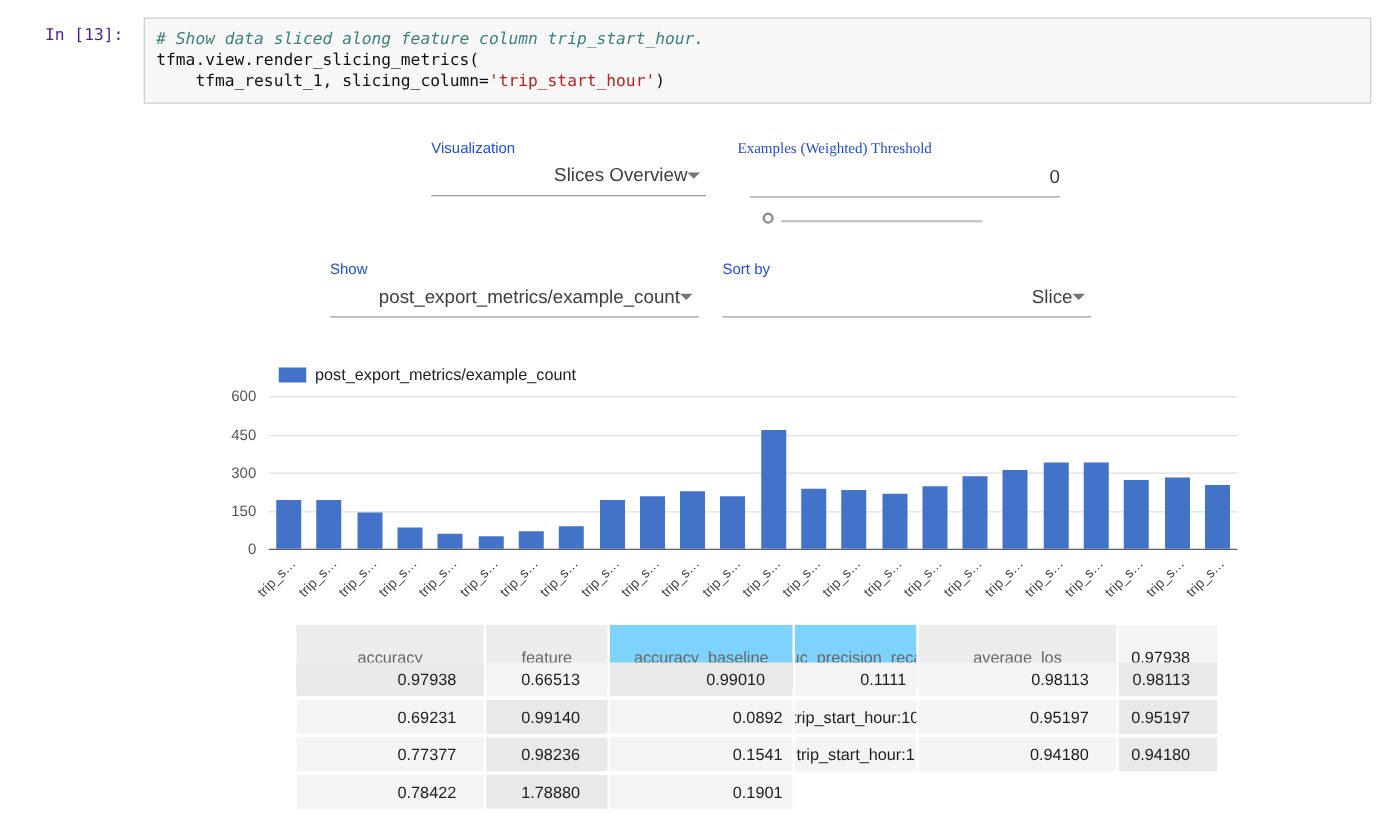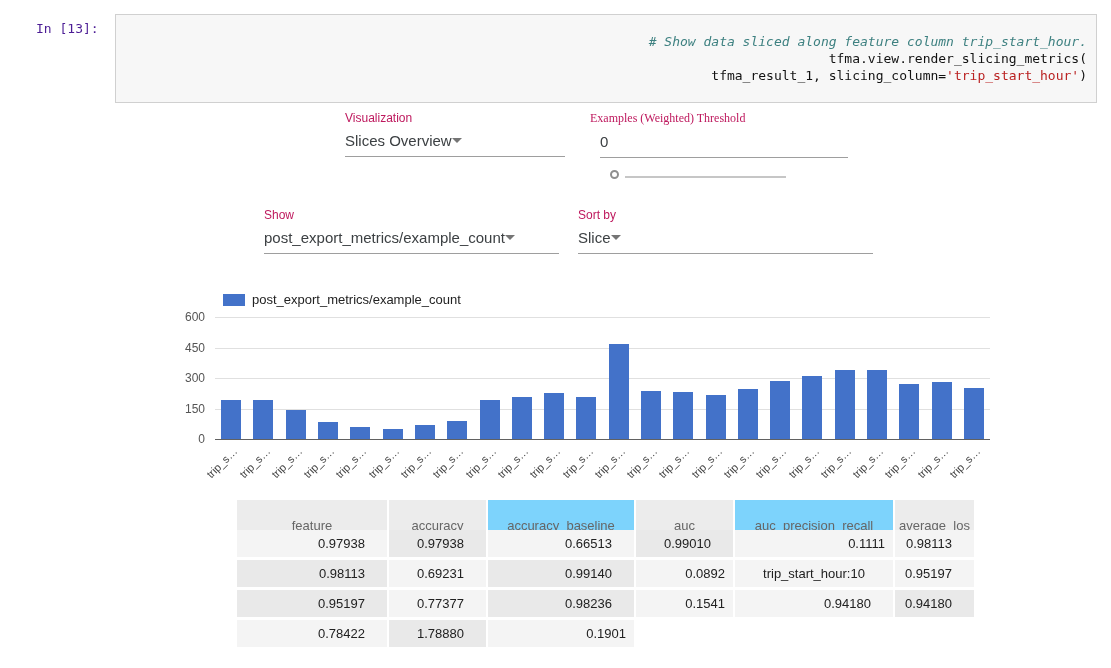--- a/index.html
+++ b/index.html
@@ -9,35 +9,35 @@
     background:#fff; font-family:"Liberation Sans", sans-serif; color:#212121;
   }
 
   
   .prompt {
     position:absolute; left:36px; top:21px;
     font-family:"DejaVu Sans Mono", monospace; font-size:13px; color:#4c1d95;
   }
   .code-box {
     position:absolute; left:115px; top:14px; right:14px;
-    background:#f7f7f7; border:1px solid #d0d0d0; padding:18px 9px;text-align:right;
+    background:#f7f7f7; border:1px solid #d0d0d0; padding:8px 9px;
   }
   .code {
     font-family:"DejaVu Sans Mono", monospace; font-size:13px; line-height:17px; color:#111;
     white-space:pre;
   }
   .tok-comment { color:#3D8080; font-style:italic; }
   .tok-string  { color:#BA2121; }
 
   
   .ctl { position:absolute; }
-  .ctl-label { font-size:12px; color:#be185d; margin-bottom:7px; }
+  .ctl-label { font-size:12px; color:#1d4ed8; margin-bottom:7px; }
   .ctl-label.shift { margin-left:-10px;font-family:Liberation Serif, serif; }
   .ctl-row {
-    display:flex; align-items:center; justify-content:flex-start;
+    display:flex; align-items:center; justify-content:flex-end;
     border-bottom:1px solid #9e9e9e; padding-bottom:7px;
   }
   .ctl-value { font-size:15px; color:#3c4043; white-space:nowrap; }
   .dd-arrow {
     width:0; height:0; margin-right:5px;
     border-left:5px solid transparent; border-right:5px solid transparent;
     border-top:5px solid #757575;
   }
   #viz    { left:345px; top:111px; width:220px; }
   #thresh { left:600px; top:111px; width:248px; }
@@ -317,42 +317,42 @@
       <div class="xlabel-slot">
         <span class="xlabel">trip_s…</span>
       </div>
       <div class="xlabel-slot">
         <span class="xlabel">trip_s…</span>
       </div>
     </div>
 
   <div class="table-wrap">
     <div class="tgrid">
+        <div class="th">accuracy</div>
         <div class="th">feature</div>
-        <div class="th">accuracy</div>
         <div class="th alt">accuracy_baseline</div>
-        <div class="th">auc</div>
         <div class="th alt">auc_precision_recall</div>
         <div class="th">average_los</div>
         <div class="td num">0.97938</div>
         <div class="td num alt">0.97938</div>
         <div class="td num">0.66513</div>
         <div class="td num alt">0.99010</div>
         <div class="td num last">0.1111</div>
         <div class="td num">0.98113</div>
         <div class="td num alt">0.98113</div>
         <div class="td num">0.69231</div>
         <div class="td num alt">0.99140</div>
         <div class="td num last">0.0892</div>
         <div class="td feat">trip_start_hour:10</div>
         <div class="td num">0.95197</div>
         <div class="td num alt">0.95197</div>
         <div class="td num">0.77377</div>
         <div class="td num alt">0.98236</div>
         <div class="td num last">0.1541</div>
+        <div class="td feat">trip_start_hour:1</div>
         <div class="td num">0.94180</div>
         <div class="td num alt">0.94180</div>
         <div class="td num">0.78422</div>
         <div class="td num alt">1.78880</div>
         <div class="td num last">0.1901</div>
       </div>
   </div>
 
 </div>
 

